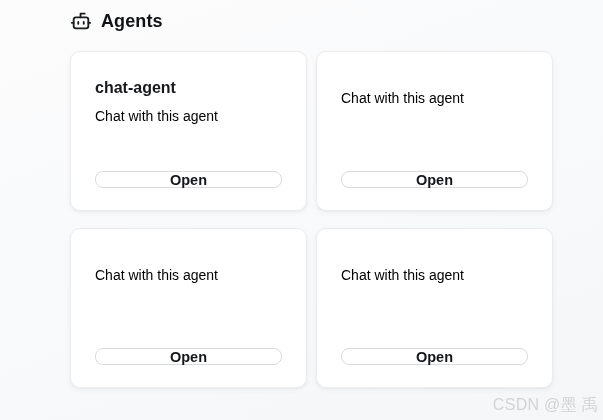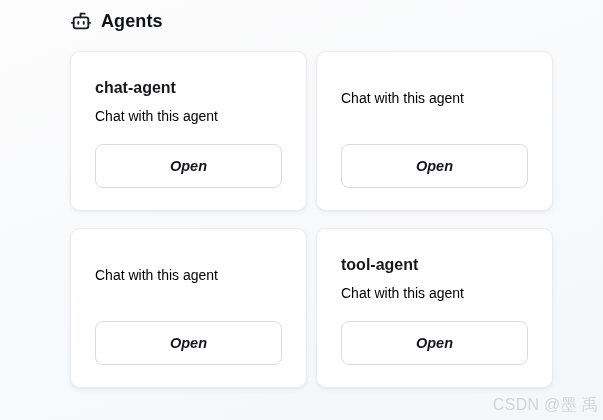--- a/index.html
+++ b/index.html
@@ -63,33 +63,32 @@
   .card-desc {
     margin-top: 11px;
     font-size: 14px;
     font-weight: 400;
     color: #000000;
     line-height: 1.2;
   }
   .open-btn {
     margin-top: auto;
     width: 100%;
-    height: 44px;
+    height: 17px;
     background: #ffffff;
     border: 1px solid #d8dbe0;
     border-radius: 8px;
     font-family: inherit;
     font-size: 14.5px;
     font-weight: 600;
     color: #15171c;
     display: flex;
     align-items: center;
     justify-content: center;
     cursor: pointer;
-    font-style: italic;
   }
   .watermark {
     position: absolute;
     right: 5px;
     bottom: 4px;
     font-size: 16px;
     color: #d2d4d6;
     letter-spacing: 0.3px;
     user-select: none;
   }
@@ -125,21 +124,20 @@
       <div class="card-desc">Chat with this agent</div>
       <button class="open-btn">Open</button>
     </div>
 
     <div class="card">
       <div class="card-desc">Chat with this agent</div>
       <button class="open-btn">Open</button>
     </div>
 
     <div class="card">
-      <div class="card-title">tool-agent</div>
       <div class="card-desc">Chat with this agent</div>
       <button class="open-btn">Open</button>
     </div>
 
   </div>
 </div>
 
 <div class="watermark">CSDN @墨 禹</div>
 
 </body></html>

